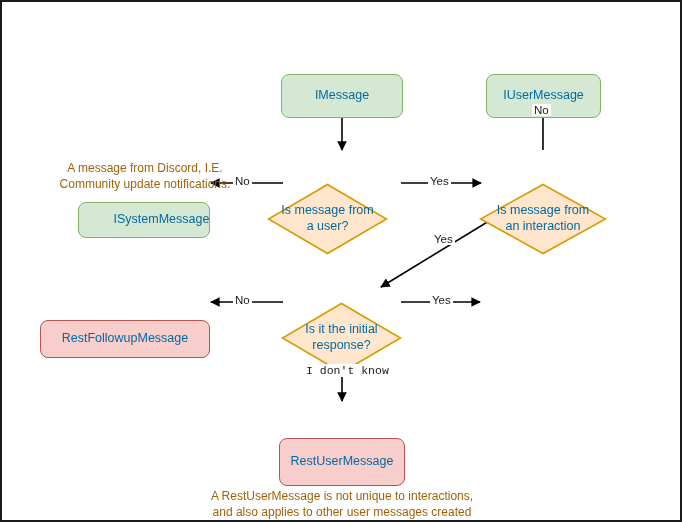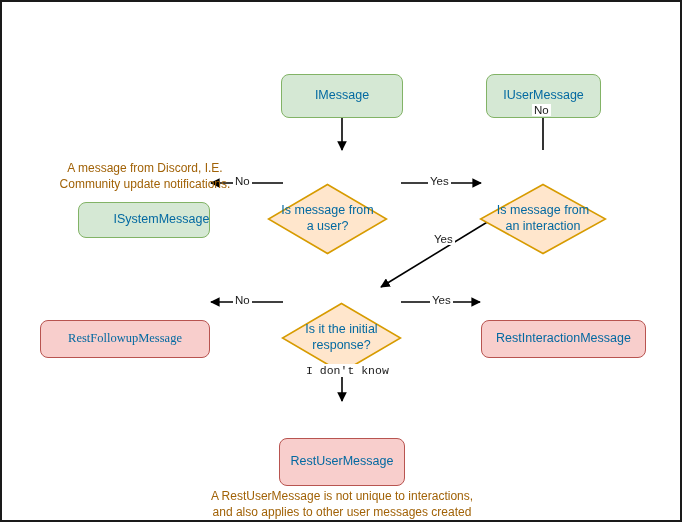--- a/index.html
+++ b/index.html
@@ -144,27 +144,24 @@
     <span class="diamond-text">Is message from an interaction</span>
   </div>
 
   <div class="node diamond" style="left:279px; top:264px; width:121px; height:72px;">
     <svg class="diamond-shape" viewBox="0 0 121 72" preserveAspectRatio="none">
       <polygon points="60.5,1.5 119.5,36 60.5,70.5 1.5,36" fill="#ffe6cc" stroke="#d79b00" stroke-width="1.6"></polygon>
     </svg>
     <span class="diamond-text">Is it the initial response?</span>
   </div>
 
-  <div class="node rect pink" style="left:38px; top:282px; width:170px; height:38px;font-family:Liberation Serif, serif;">
+  <div class="node rect pink" style="left:38px; top:282px; width:170px; height:38px;">
     <span>RestFollowupMessage</span>
   </div>
 
-  <div class="node rect pink" style="left:479px; top:282px; width:165px; height:38px;">
-    <span>RestInteractionMessage</span>
-  </div>
 
   <div class="node rect pink" style="left:277px; top:400px; width:126px; height:48px;">
     <span>RestUserMessage</span>
   </div>
 
   <div class="edge-label" style="left:231px; top:173px;">No</div>
 
   <div class="edge-label" style="left:426px; top:173px;">Yes</div>
 
   <div class="edge-label" style="left:530px; top:102px;">No</div>

